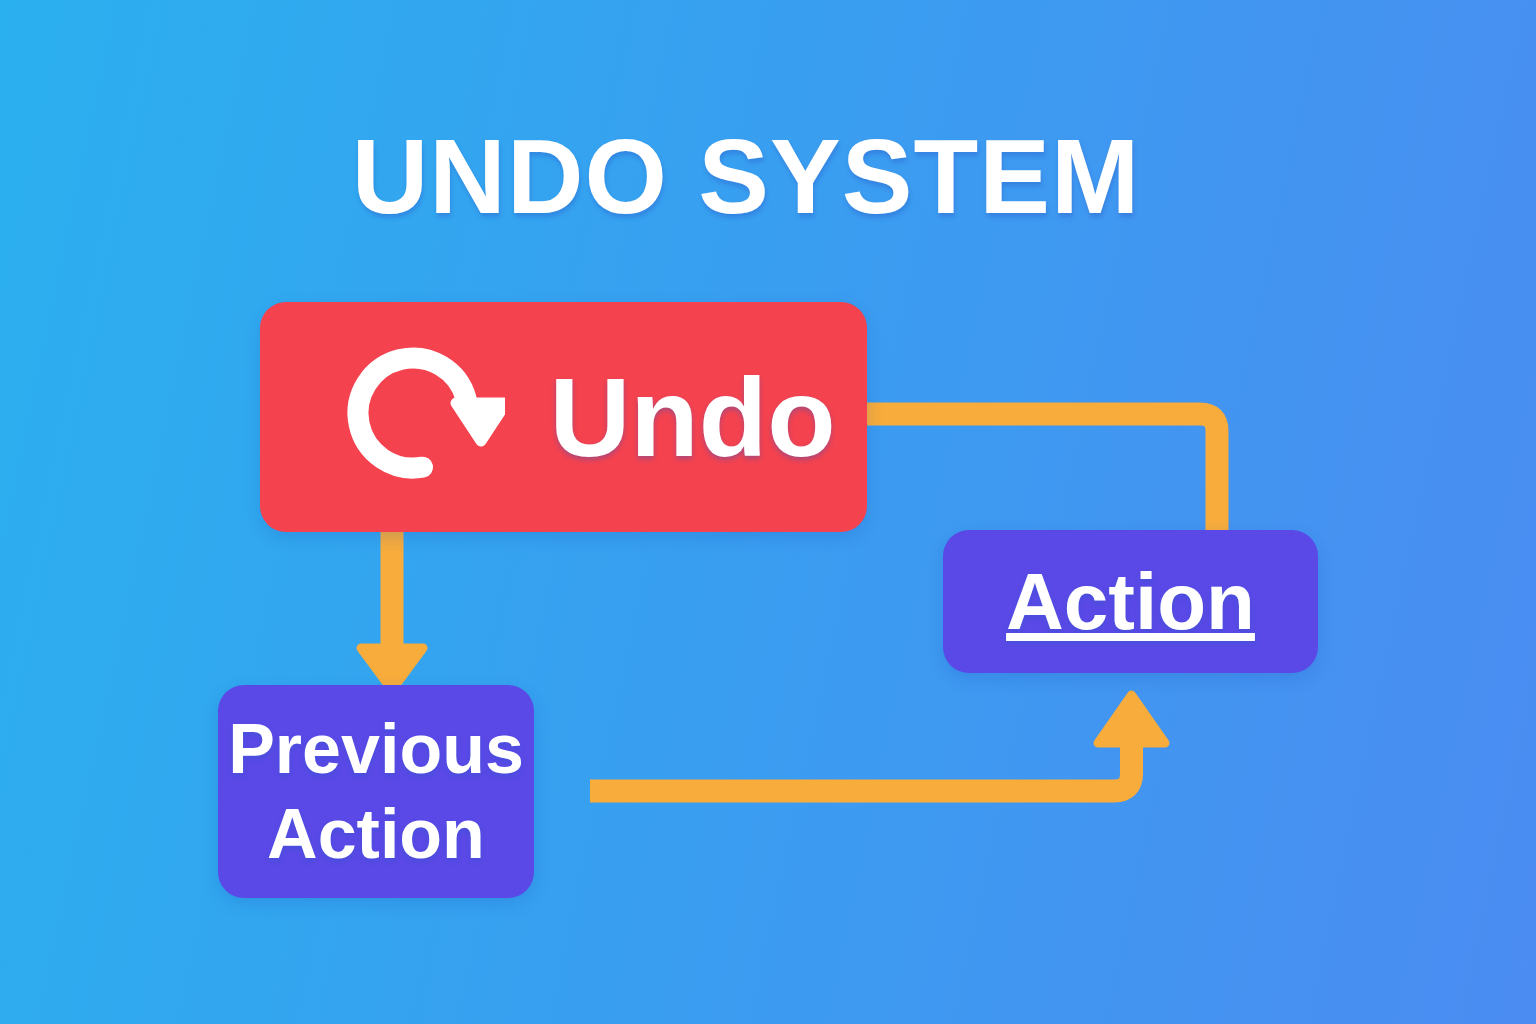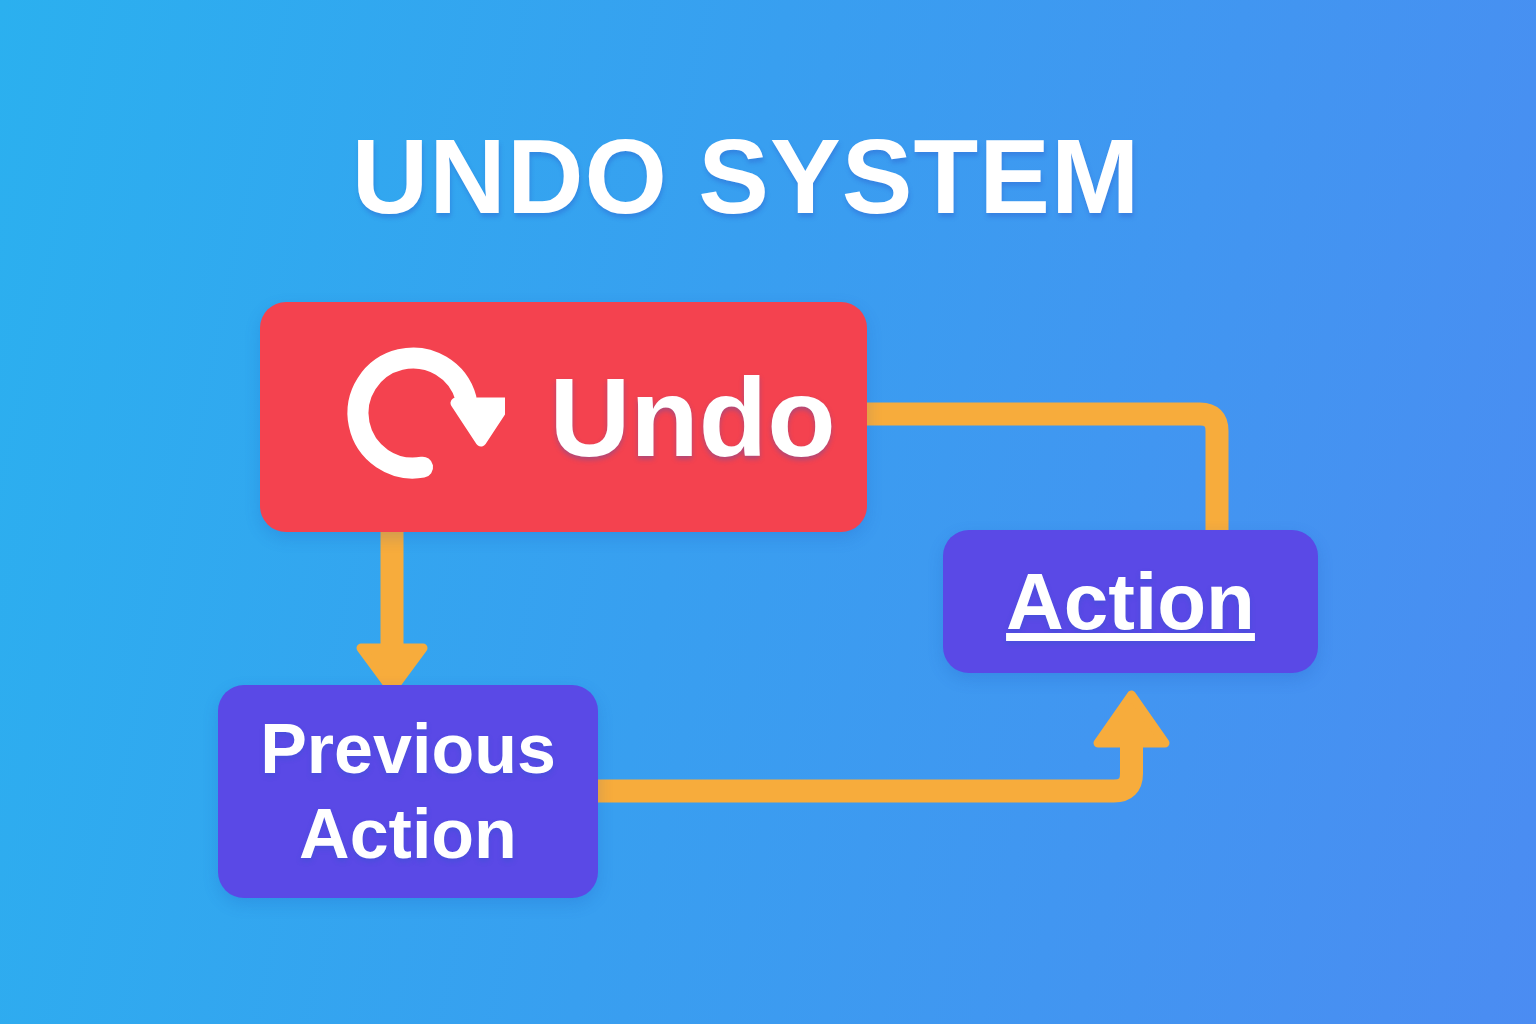--- a/index.html
+++ b/index.html
@@ -87,21 +87,21 @@
     background: #5a49e6;
     text-decoration: underline;
   }
   .node-action .label {
     font-size: 80px;
   }
 
   .node-previous {
     left: 218px;
     top: 685px;
-    width: 380px;
+    width: 316px;
     height: 213px;
     background: #5a49e6;
   }
   .node-previous .label {
     font-size: 70px;
     line-height: 1.21;
     text-align: center;
   }
 </style>
 </head>

